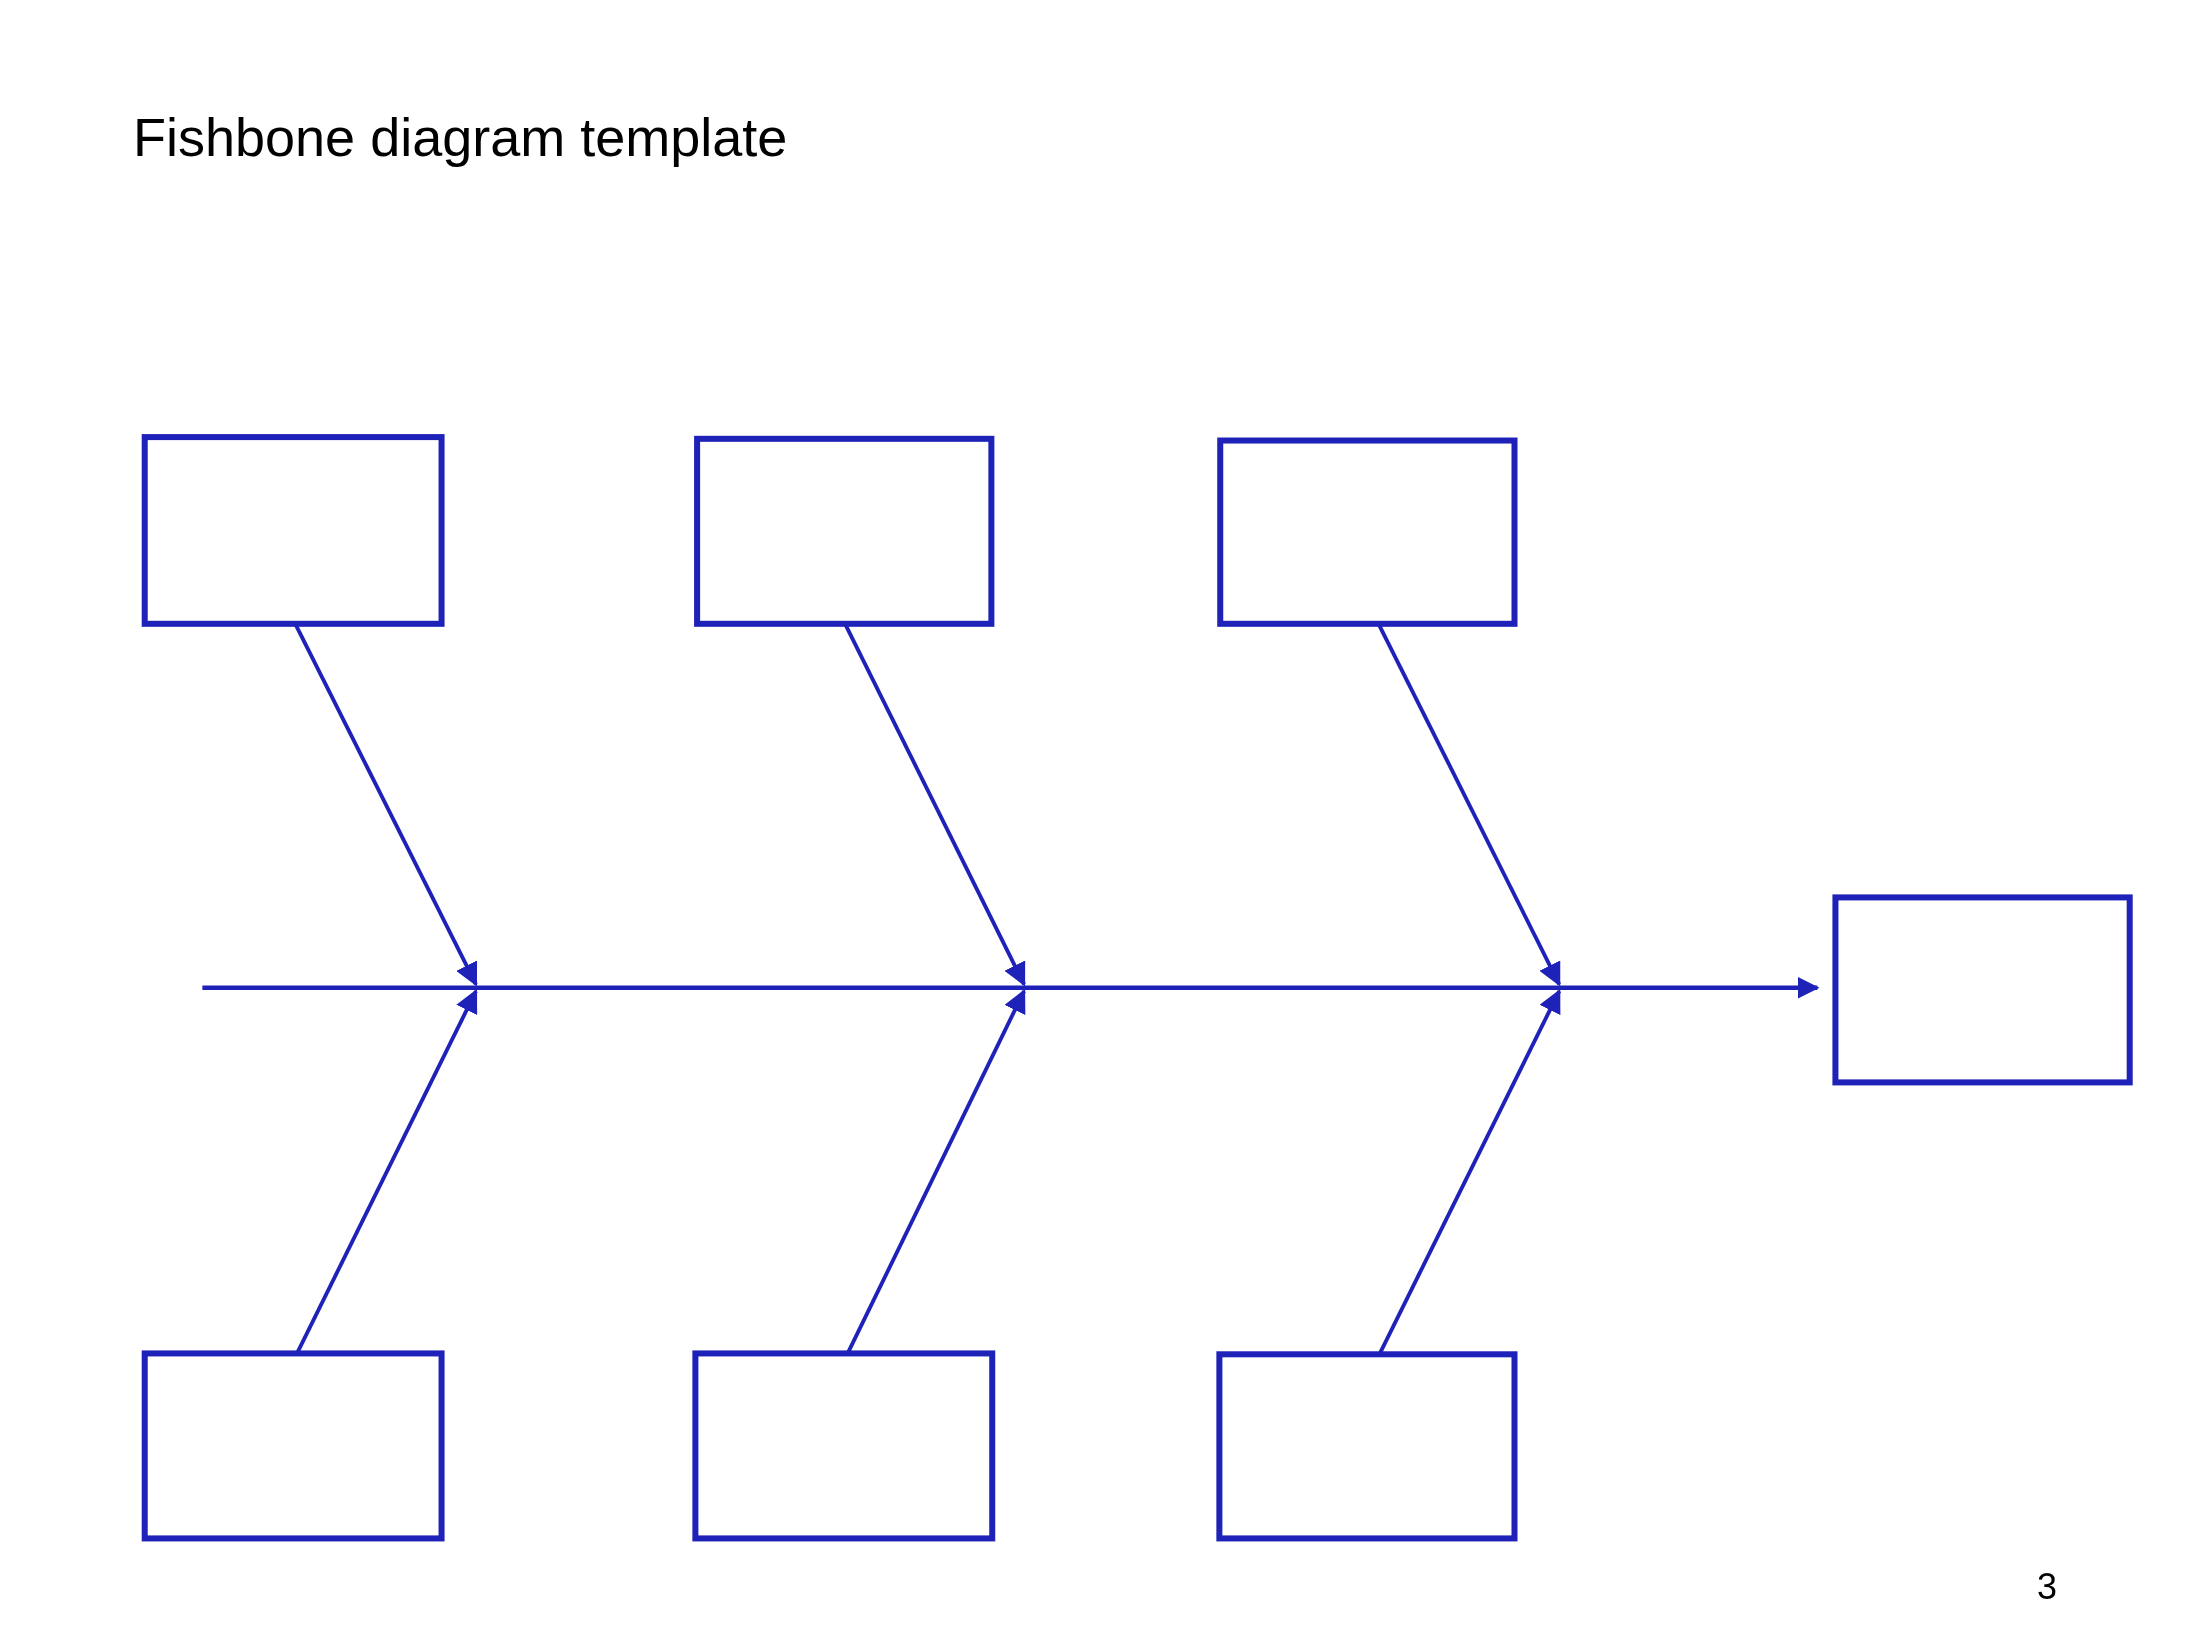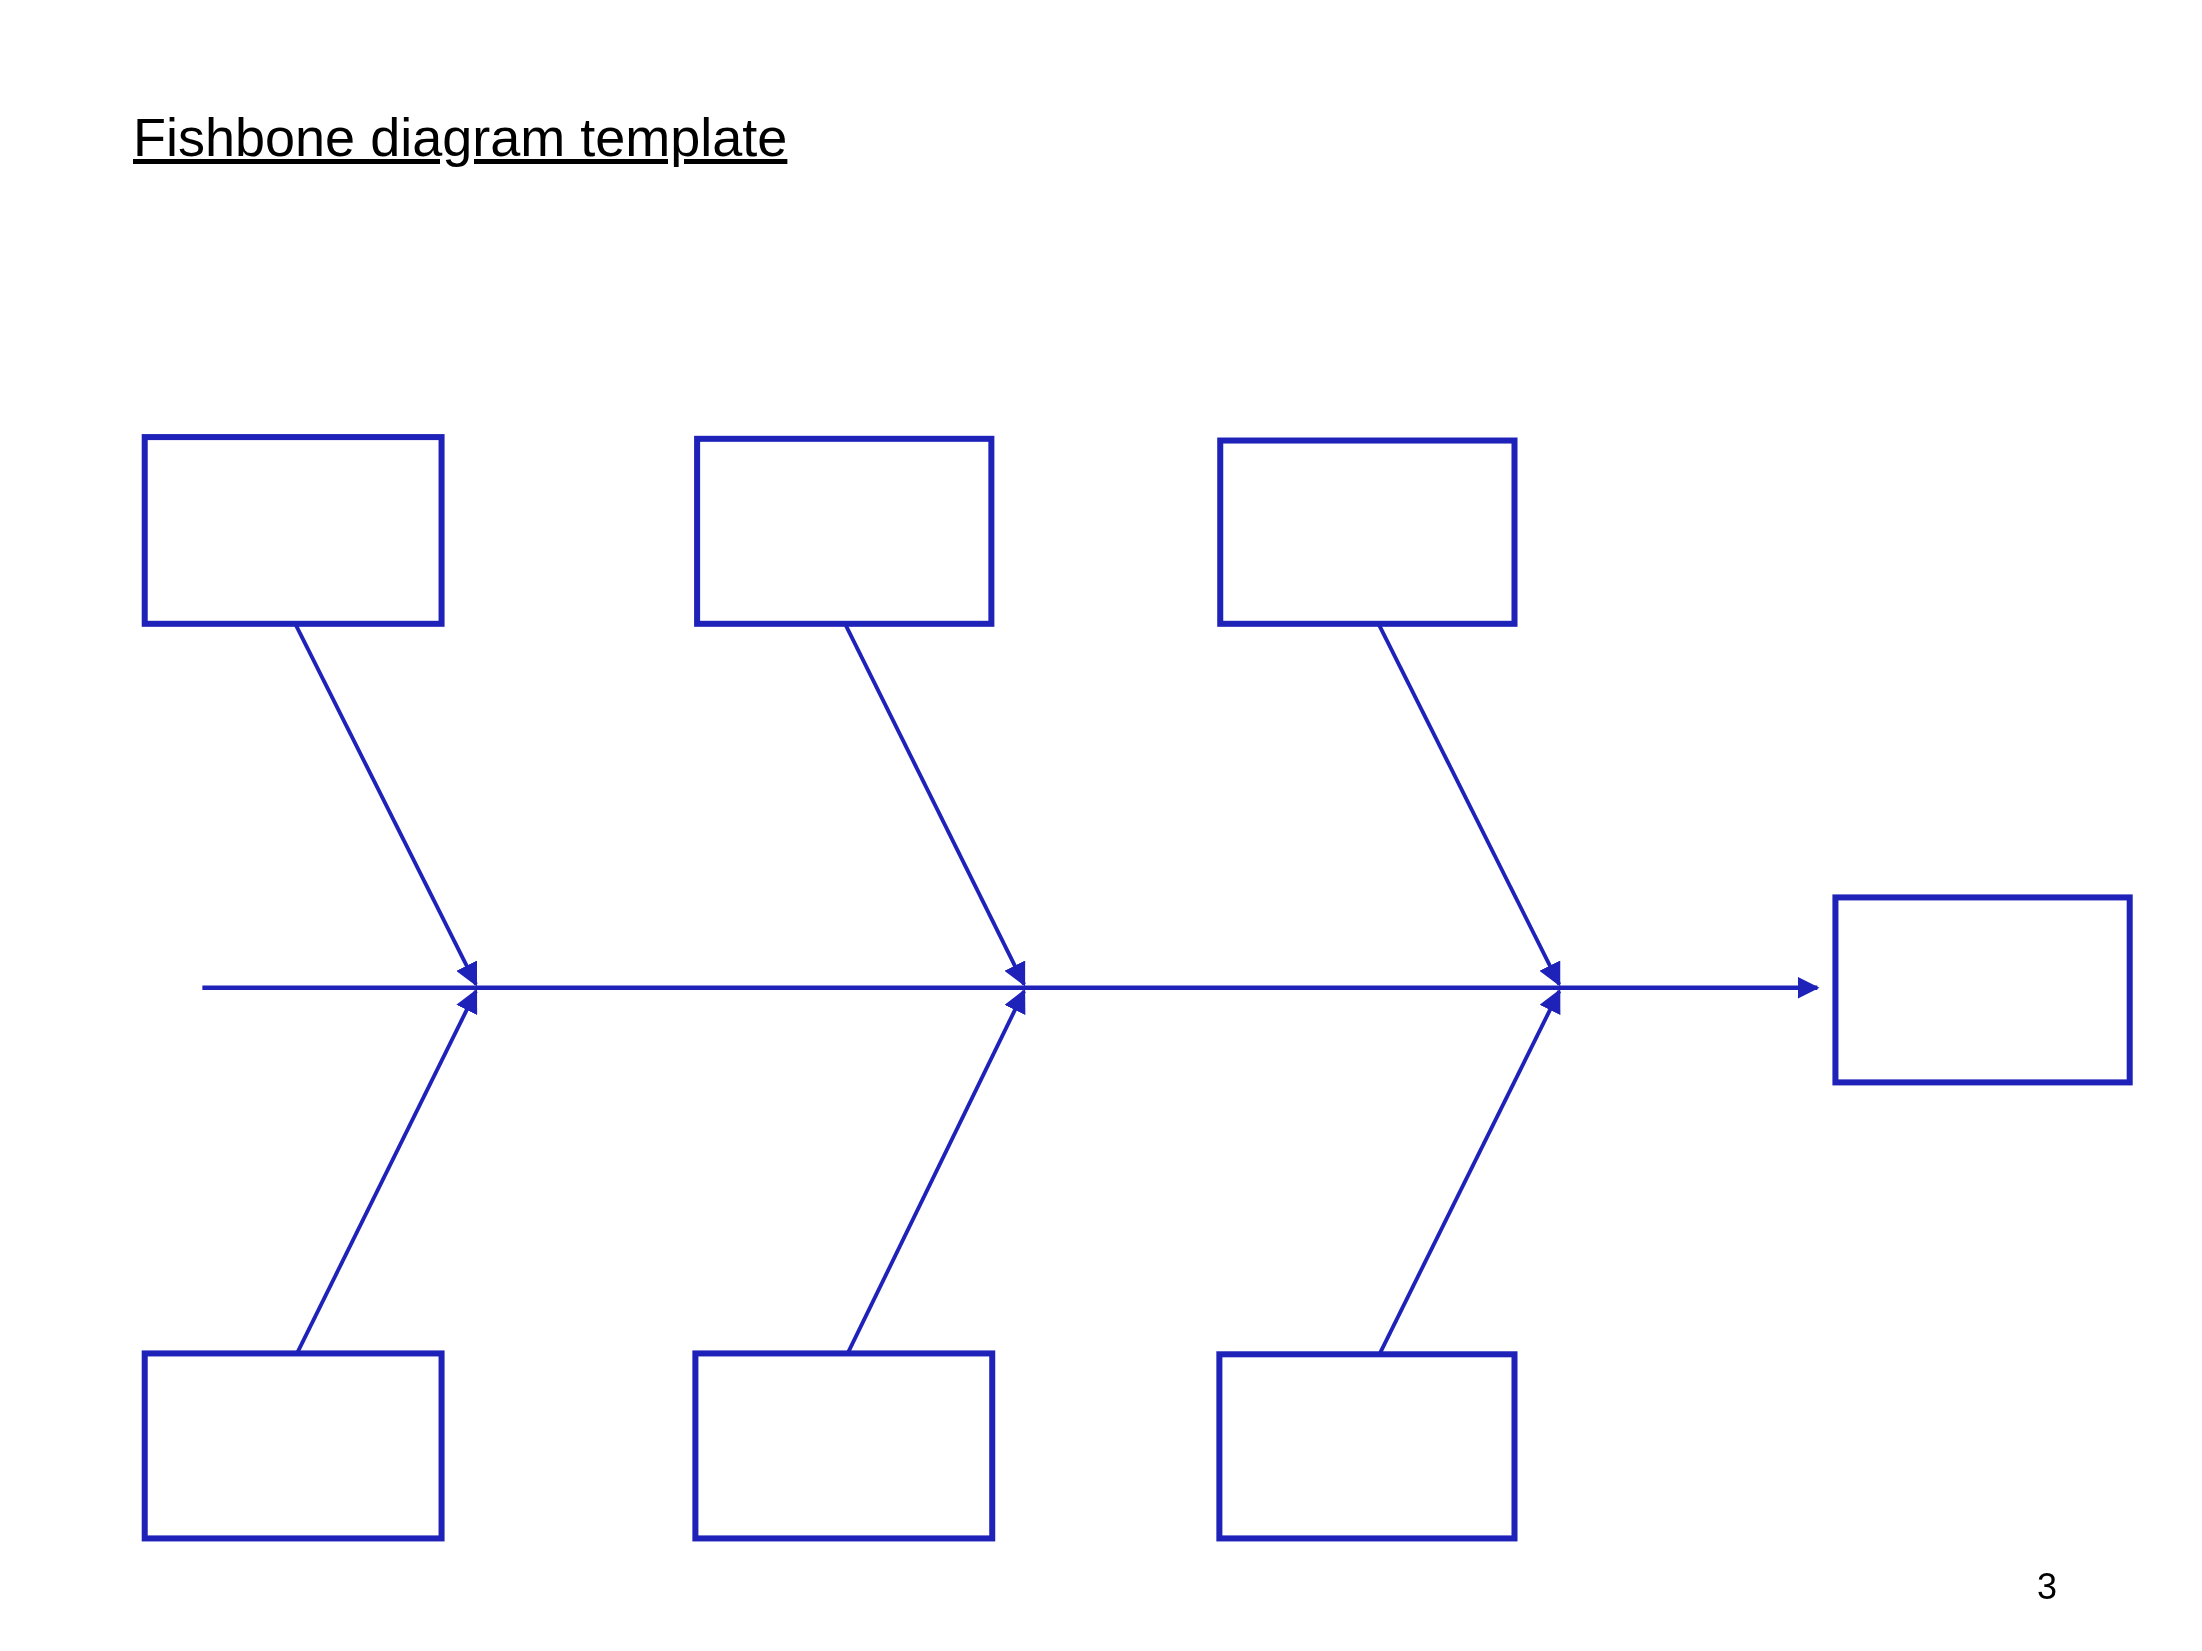--- a/index.html
+++ b/index.html
@@ -12,21 +12,20 @@
     overflow: hidden;
   }
   .slide-title {
     position: absolute;
     left: 133px;
     top: 110px;
     font-size: 54px;
     line-height: 1.0;
     letter-spacing: 0px;
     white-space: nowrap;
-    text-decoration: underline;
   }
   .page-number {
     position: absolute;
     left: 2037px;
     top: 1569px;
     font-size: 36px;
     line-height: 1.0;
   }
   .diagram-svg {
     position: absolute;

